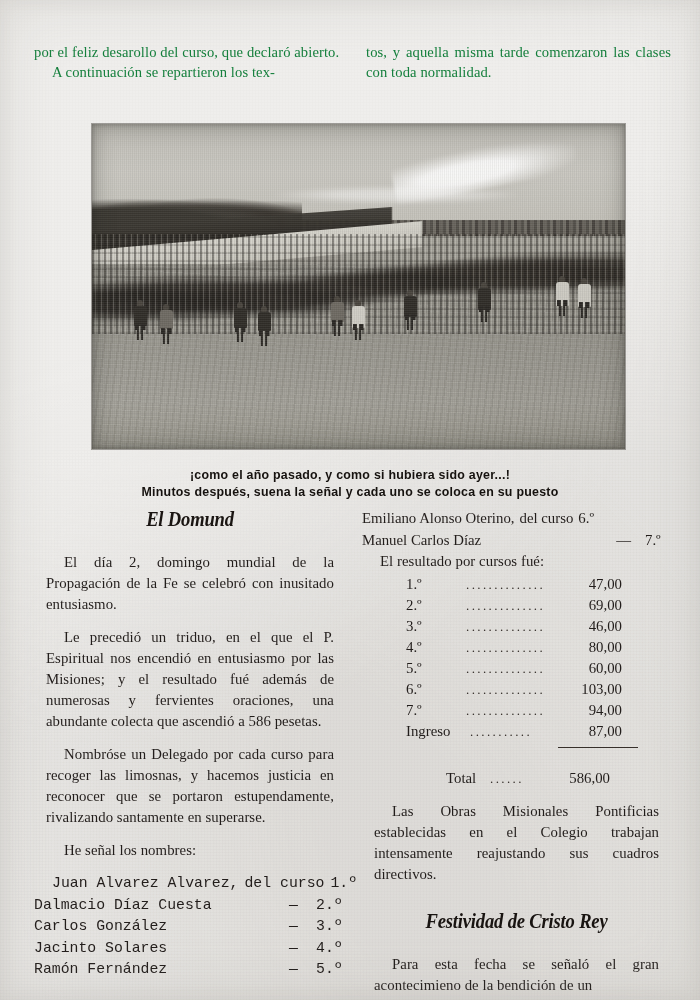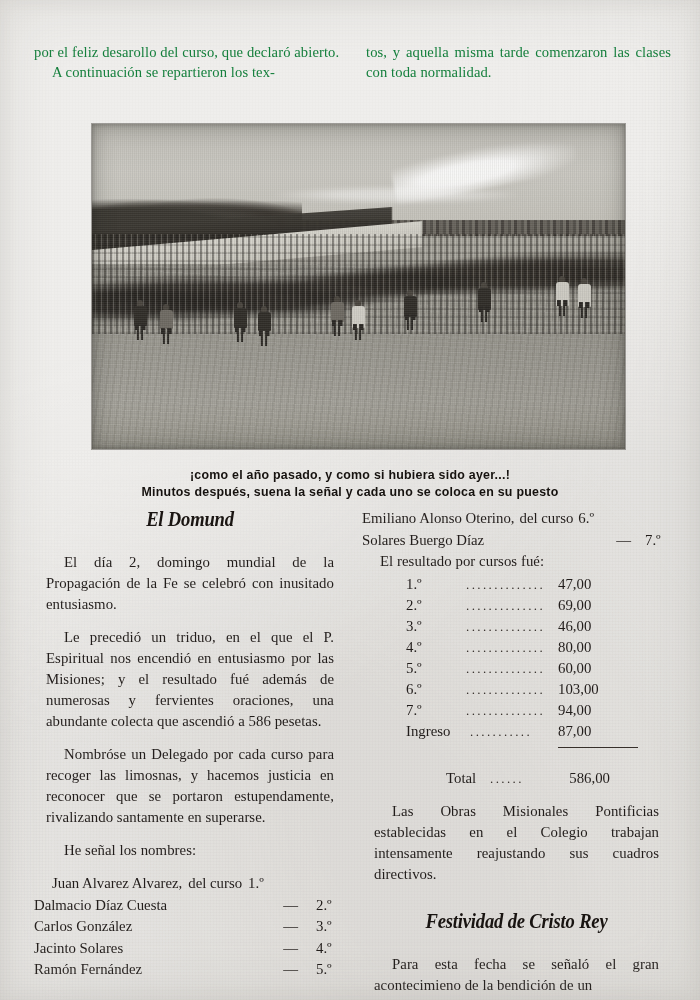--- a/index.html
+++ b/index.html
@@ -170,21 +170,21 @@
 
   
   .left-col{position:absolute;left:34px;top:508px;width:312px;}
   .right-col{position:absolute;left:362px;top:508px;width:309px;}
 
   .body-col{font-size:14.8px;line-height:21px;text-align:justify;letter-spacing:.05px;}
   .body-col p{margin:12px;}
 
   
   .namelist{margin-top:1px;font-size:14.8px;line-height:21.5px;}
-  .namerow{display:flex;align-items:center;white-space:nowrap;}
+  .namerow{display:flex;align-items:center;white-space:nowrap;font-family:Liberation Mono, monospace;}
   .namerow .nm{flex:0 0 auto;}
   .namerow .sp{flex:1 1 auto;}
   .namerow .dash{flex:0 0 auto;padding-right:18px;}
   .namerow .crs{flex:0 0 auto;width:30px;text-align:left;}
   .namerow.first{padding-left:18px;}
   .namerow.first .nm{padding-right:6px;}
 
   
   .rnamerow{display:flex;align-items:baseline;white-space:nowrap;font-size:14.8px;line-height:21.5px;}
   .rnamerow .nm{flex:0 0 auto;}
@@ -193,21 +193,21 @@
   .rnamerow .crs{flex:0 0 auto;width:26px;text-align:left;}
 
   
   .results{margin-top:2px;}
   .res-row{display:flex;align-items:baseline;font-size:14.8px;line-height:21px;padding-left:44px;}
   .res-row .lbl{flex:0 0 60px;}
   .res-row .lead{
     flex:0 0 92px;overflow:hidden;white-space:nowrap;
     letter-spacing:2.4px;color:#3a332e;font-size:13px;
   }
-  .res-row .amt{flex:0 0 auto;width:64px;}
+  .res-row .amt{flex:0 0 auto;width:64px;text-align:right;}
   .res-row.ingreso .lbl{flex:0 0 64px;}
   .res-row.ingreso .lead{flex:0 0 88px;}
 
   .rule{
     height:0;border-top:1.4px solid #3b342e;
     width:80px;margin:5px 0 4px 196px;
   }
   .total-row{display:flex;align-items:baseline;font-size:14.8px;line-height:21px;padding-left:84px;}
   .total-row .lbl{flex:0 0 44px;}
   .total-row .lead{flex:0 0 56px;letter-spacing:2.4px;color:#3a332e;font-size:13px;overflow:hidden;white-space:nowrap;}
@@ -357,21 +357,21 @@
   </div>
 
   <div class="right-col">
     <div>
       <div class="rnamerow">
         <span class="nm">Emiliano Alonso Oterino,</span>
         <span class="dash" style="padding-left:5px;padding-right:5px">del curso</span>
         <span class="crs">6.º</span>
       </div>
       <div class="rnamerow">
-        <span class="nm">Solares Buergo Díaz</span>
+        <span class="nm">Manuel Carlos Díaz</span>
         <span class="sp"></span>
         <span class="dash">—</span>
         <span class="crs">7.º</span>
       </div>
     </div>
 
     <div class="body-col" style="padding-left:18px">El resultado por cursos fué:</div>
 
     <div class="results">
       <div class="res-row">

